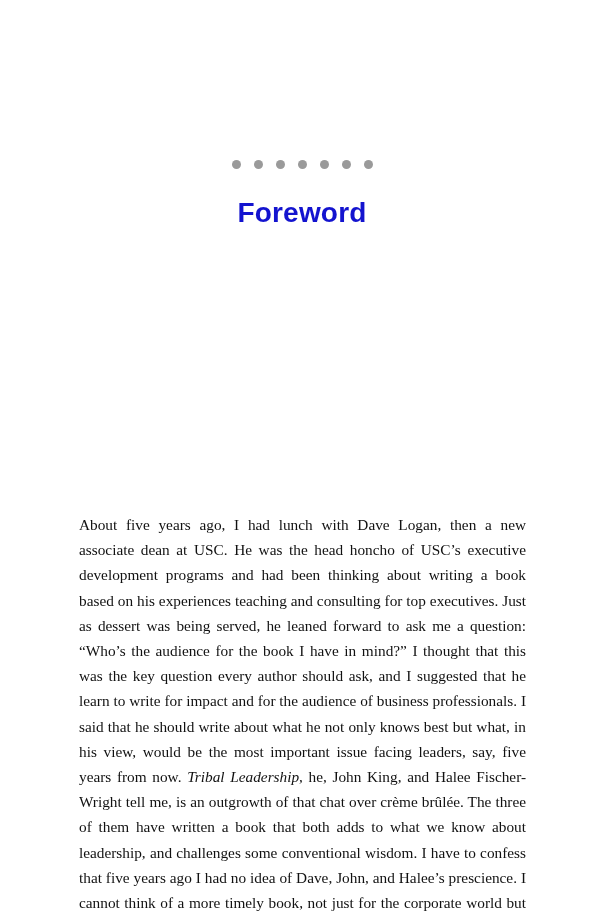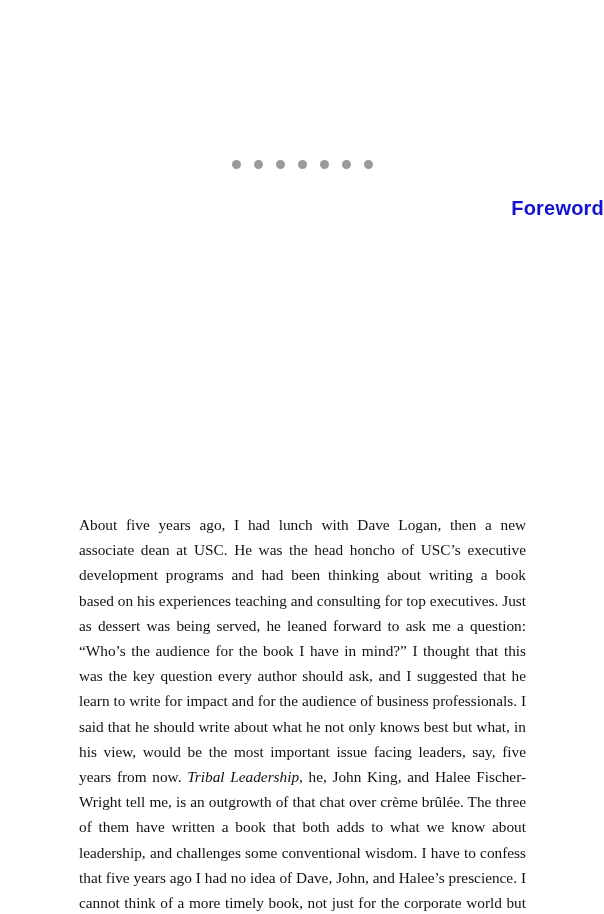--- a/index.html
+++ b/index.html
@@ -28,25 +28,25 @@
     margin-top: 160px;
   }
   .ornament .dot {
     width: 9px;
     height: 9px;
     border-radius: 50%;
     background: #9a9a9a;
     display: block;
   }
   .chapter-title {
-    text-align: right;
+    text-align: center;
     color: #1313cf;
     font-family: "Liberation Sans", sans-serif;
     font-weight: bold;
-    font-size: 20px;
+    font-size: 28px;
     letter-spacing: 0.2px;
     margin-top: 28px;
   }
   .body-text {
     position: absolute;
     left: 79px;
     top: 352px;
     width: 447px;
     font-size: 15.3px;
     line-height: 25.2px;

